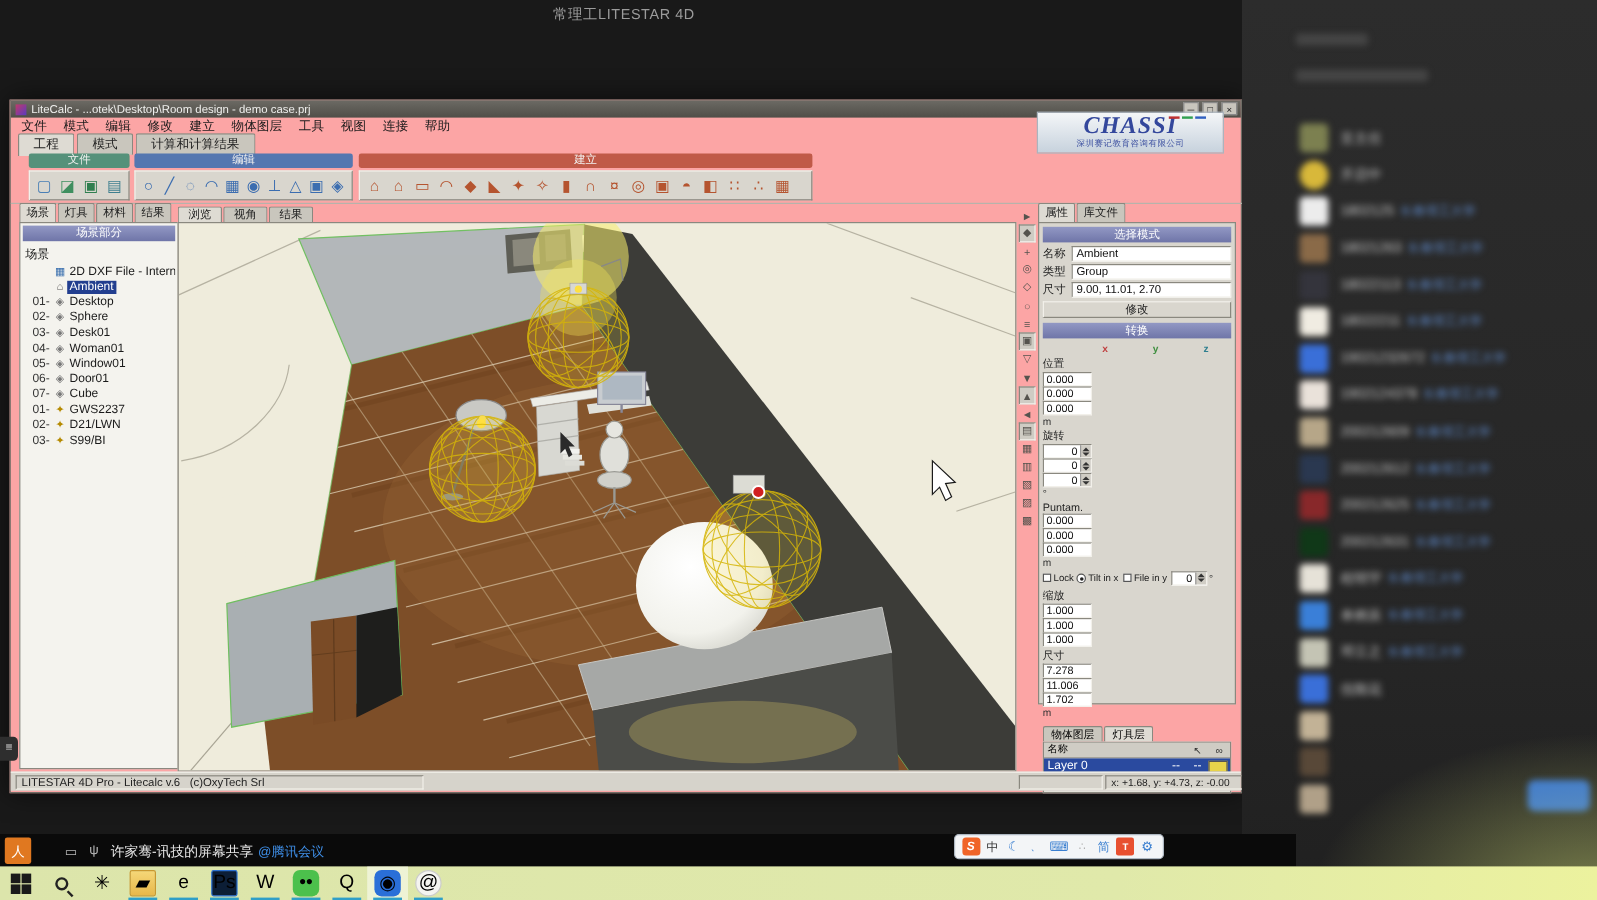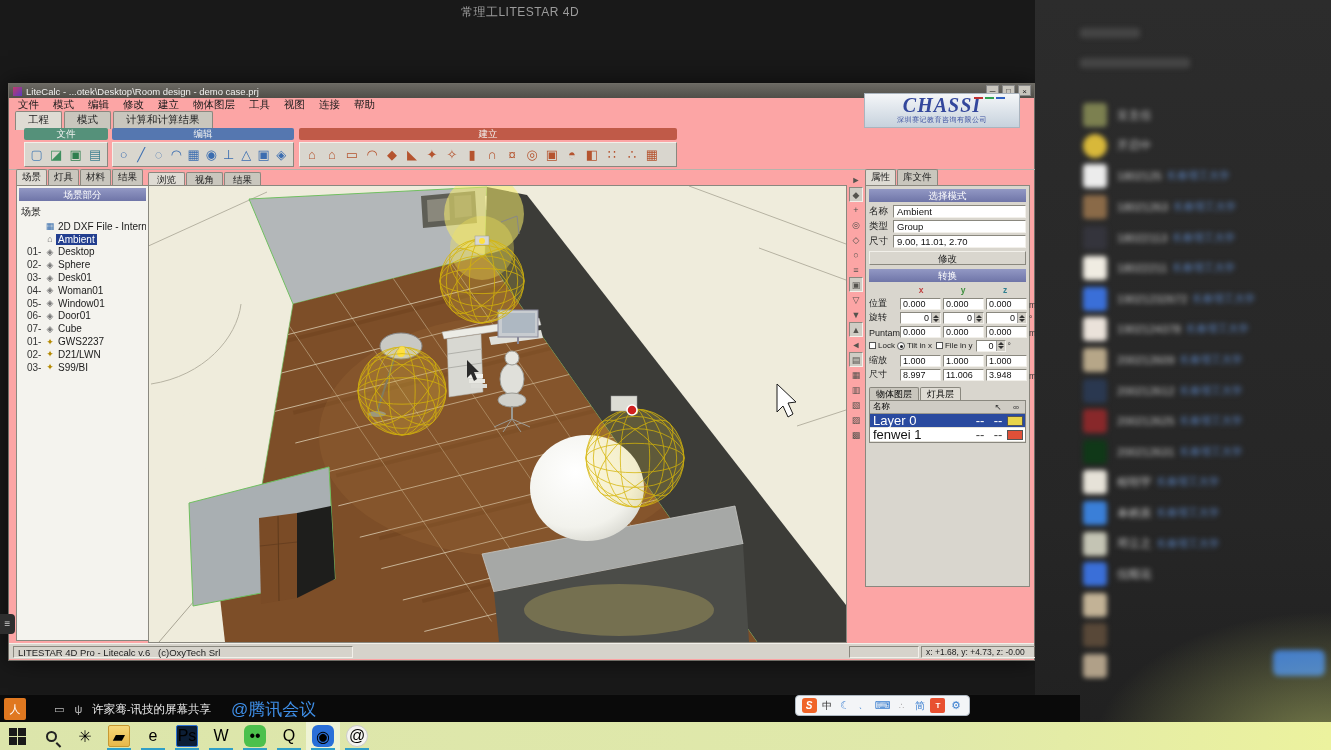--- a/index.html
+++ b/index.html
@@ -88,21 +88,21 @@
   .props .pbody2 { border:1px solid #8a887f; background:#d9d6ce; height:402px; padding:3px 3px; }
   .frow { display:flex; align-items:center; margin:2px 0; }
   .flab { width:24px; flex:none; color:#222; }
   .fval { flex:1; background:#fff; border:1px solid; border-color:#8a887f #f2f0ea #f2f0ea #8a887f;
     height:13px; line-height:12px; padding:0 3px; color:#111; }
   .modbtn { height:14px; border:1px solid; border-color:#f2f0ea #8a887f #8a887f #f2f0ea;
     background:#d9d6ce; text-align:center; line-height:13px; margin:3px 0 4px; color:#222; }
   .axisrow { display:flex; height:10px; font-size:8.5px; }
   .axisrow b { width:43px; text-align:center; font-weight:bold; }
   .axisrow .ax { margin-left:31px; color:#c04040; } .axisrow .ay { color:#3f8f3f; } .axisrow .az { color:#2f7f8f; }
-  .trow { display:flex; align-items:flex-end; margin:1.5px 0; }
+  .trow { display:flex; align-items:flex-start; margin:1.5px 0;flex-direction:column; }
   .tlab { width:31px; flex:none; color:#222; font-size:9px; }
   .vcell { position:relative; width:41px; margin-right:2px; flex:none; }
   .vbox { display:block; background:#fff; border:1px solid; border-color:#8a887f #f2f0ea #f2f0ea #8a887f;
     height:12px; line-height:11px; padding:0 2px; color:#111; font-size:9px; }
   .trow[data-kind="spin"] .vbox { text-align:right; padding-right:11px; }
   .spin { display:none; position:absolute; right:1px; top:1px; width:9px; height:10px;
     background:#d0cdc5; border-left:1px solid #999; flex-direction:column; align-items:center; justify-content:center; }
   .trow[data-kind="spin"] .spin, .lockrow .spin { display:flex; }
   .spin b { width:0; height:0; border:3px solid transparent; display:block; }
   .spin .up { border-bottom:3px solid #333; margin-bottom:1px; }
@@ -115,21 +115,21 @@
   .lockrow .vcell { width:30px; margin-left:3px; }
 
   
   .ltabs { display:flex; height:13px; margin-top:6px; }
   .ltab { font-size:9px; padding:0 6px; line-height:13px; border:1px solid #8a887f; border-bottom:none;
     background:#c9c6bd; margin-right:1px; border-radius:2px 2px 0 0; }
   .ltab[data-sel="1"] { background:#dedbd3; }
   .ltable { border:1px solid #8a887f; background:#fff; }
   .lhead { display:flex; background:#cfccc4; border-bottom:1px solid #9a988f; height:13px; align-items:center; font-size:8.5px; }
   .lhead .c1 { flex:1; padding-left:3px; } .lhead .ci { width:18px; text-align:center; color:#333; }
-  .lrow { display:flex; align-items:center; height:14px; font-size:13px; border-bottom:1px solid #e4e2da; }
+  .lrow { display:flex; align-items:center; height:14px; font-size:10px; border-bottom:1px solid #e4e2da; }
   .lrow .c1 { flex:1; padding-left:3px; color:#111; }
   .lrow .ci { width:18px; text-align:center; color:#444; }
   .lrow .sw { width:16px; height:10px; border:1px solid #555; margin-right:2px; flex:none; }
   .lrow[data-sel="1"] { background:#2a4a9f; } .lrow[data-sel="1"] .c1,.lrow[data-sel="1"] .ci { color:#fff; }
 
   
   .statusbar { position:absolute; left:0; bottom:1px; right:0; height:16px; background:#d6d3cb;
     border-top:1px solid #f2f0ea; font-size:9.5px; color:#222; }
   .scell { position:absolute; top:2px; height:12px; border:1px solid; border-color:#8a887f #f2f0ea #f2f0ea #8a887f;
     line-height:11px; padding:0 4px; }
@@ -158,21 +158,21 @@
   .morg { font-size:10.5px; color:#5d87c6; margin-left:5px; white-space:nowrap; }
   .sendblob { position:absolute; left:238px; top:650px; width:52px; height:26px; background:#2f6fd6; border-radius:6px; }
 
   
   .bottomstrip { position:absolute; left:0; top:695px; width:1080px; height:27px; background:#0a0a0a; }
   .sharebar { position:absolute; left:4px; top:697px; height:24px; display:flex; align-items:center; }
   .sh-avatar { width:22px; height:22px; background:#e07820; border-radius:2px; color:#fff;
     font-size:11px; display:flex; align-items:center; justify-content:center; margin-right:28px; }
   .sh-ic { color:#b8b8b8; font-size:11px; margin-right:10px; }
   .sh-txt { color:#e8e8e8; font-size:11.5px; }
-  .sh-app { color:#3f8fe8; font-size:17px; margin-left:20px; }
+  .sh-app { color:#3f8fe8; font-size:11px; margin-left:4px; }
   .imebar { position:absolute; left:795px; top:695px; height:21px; background:#f3f5f7;
     border:1px solid #aeb8c2; border-radius:4px; display:flex; align-items:center; padding:0 4px; }
   .imeic { min-width:15px; height:15px; margin:0 1.5px; font-size:11px; display:flex;
     align-items:center; justify-content:center; padding:0 1px; }
 
   .taskbar { position:absolute; left:0; top:722px; width:1331px; height:28px;
     background:linear-gradient(90deg,#dce5ab,#e0e9aa 70%,#ecf29e); display:flex; align-items:center; }
   .tapp { position:relative; width:34px; height:28px; display:flex; align-items:center; justify-content:center; }
   .tapp .ticon { width:22px; height:22px; display:flex; align-items:center; justify-content:center; }
   .tapp::after { content:""; position:absolute; left:5px; bottom:0; width:24px; height:2px; background:#2f9fc8; }
@@ -677,27 +677,27 @@
                 <span class="vbox">1.000</span>
               </span>
               <span class="vcell">
                 <span class="vbox">1.000</span>
               </span>
               <span class="tunit"></span>
             </div>
             <div class="trow" data-kind="box">
               <span class="tlab">尺寸</span>
               <span class="vcell">
-                <span class="vbox">8.997</span>
+                <span class="vbox">7.278</span>
               </span>
               <span class="vcell">
                 <span class="vbox">11.006</span>
               </span>
               <span class="vcell">
-                <span class="vbox">3.948</span>
+                <span class="vbox">1.702</span>
               </span>
               <span class="tunit">m</span>
             </div>
           </div>
 
         <div class="ltabs">
 
         <span class="ltab">物体图层</span>
             <span class="ltab" data-sel="1">灯具层</span>
           </div>

